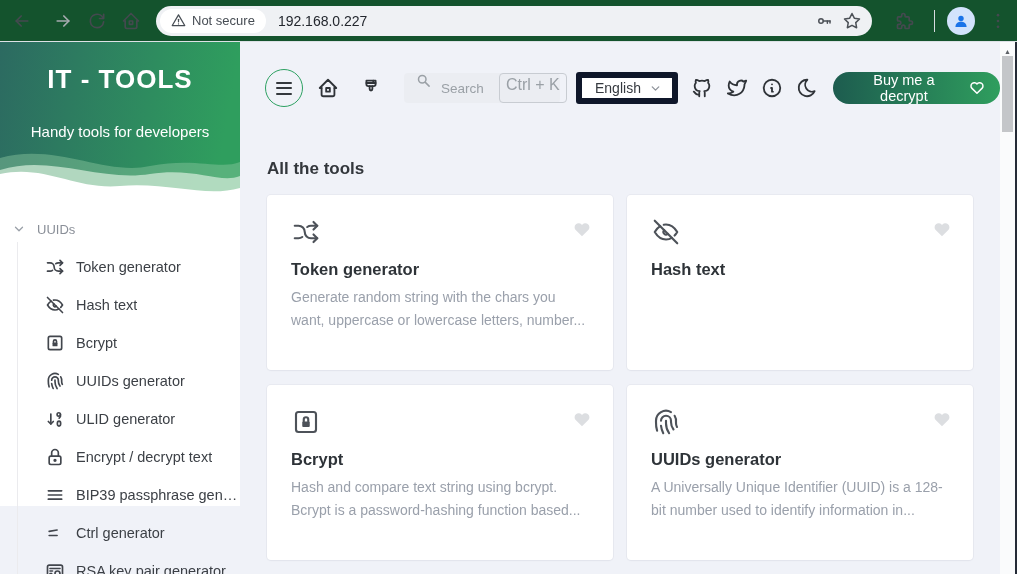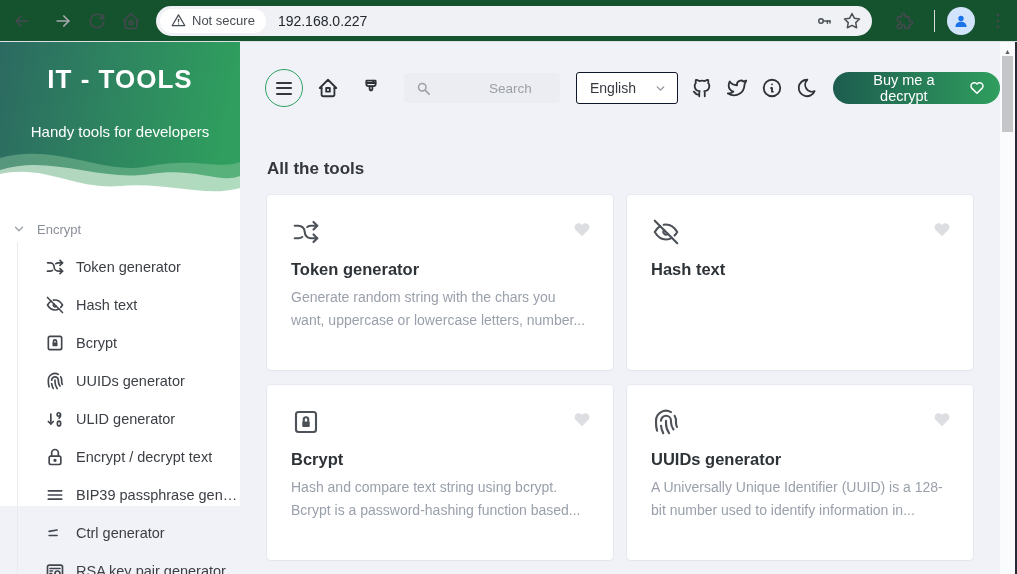--- a/index.html
+++ b/index.html
@@ -60,28 +60,28 @@
   
   .main { position:absolute; left:240px; top:0; width:760px; height:532px; }
   .nav { position:absolute; top:27px; left:25px; height:38px; display:flex; align-items:center; }
   .burger { width:38px; height:38px; border-radius:50%; border:1px solid #2da162;
     display:flex; flex-direction:column; align-items:center; justify-content:center; gap:3.5px;
     background:transparent; cursor:pointer; flex:0 0 auto; }
   .burger i { display:block; width:16px; height:2px; background:#34383d; border-radius:1px; }
   .nav-ic { color:#2f3338; display:flex; align-items:center; justify-content:center; cursor:pointer; }
   .nav-ic svg { width:22px; height:22px; }
   .searchbox { margin-left:22px; width:156px; height:30px; border-radius:4px; background:#ebedf2;
-    display:flex; align-items:center; padding:0 8px 0 12px; cursor:text;gap:48px; }
+    display:flex; padding:0 8px 0 12px; cursor:text; }
   .searchbox svg { width:15px; height:15px; color:#9aa0a6; flex:0 0 auto; }
   .searchbox input { border:0; background:transparent; outline:none; width:58px; margin-left:10px;
     font-size:13.5px; color:#5b6066; font-family:inherit; }
   .searchbox input::placeholder { color:#9aa0a6; }
   .kbd { border:1px solid #c8ccd2; border-radius:4px; padding:2px 6px; font-size:16px;
     color:#9aa0a6; white-space:nowrap; }
-  .lang { margin-left:16px; width:102px; height:32px; background:#fff; border:1px solid #0f172a;
+  .lang { margin-left:16px; width:102px; height:32px; background:#fff; border:6px solid #0f172a;
     border-radius:3px; display:flex; align-items:center; justify-content:space-between;
     padding:0 10px 0 13px; cursor:pointer; }
   .lang .lbl { font-size:14px; color:#35393f; }
   .lang svg { width:13px; height:13px; color:#8e939a; }
   .soc { margin-left:13px; display:flex; align-items:center; gap:13px; }
   .coffee { margin-left:15px; height:32px; border-radius:16px; border:0; cursor:pointer;
     background:linear-gradient(90deg, var(--c1), var(--c2)); color:#fff; font-size:14.5px;
     font-family:inherit; display:flex; align-items:center; gap:9px; padding:0 15px; }
   .coffee svg { width:16px; height:16px; }
 
@@ -189,21 +189,21 @@
         <path d="M0 30 C 50 14 100 42 150 34 C 195 27 220 44 240 36 L240 62 L0 62 Z" fill="#cfe9d6" opacity="0.75"></path>
         <path d="M0 34 C 45 24 75 50 120 46 C 170 42 205 58 240 48 L240 62 L0 62 Z" fill="#ffffff"></path>
       </svg>
     </div>
 
     <div class="sb-menu">
       <div class="sb-section">
         <svg viewBox="0 0 24 24" fill="none" stroke="currentColor" stroke-width="2.2" stroke-linecap="round" stroke-linejoin="round">
             <path d="M6 9l6 6 6-6"></path>
           </svg>
-        <span>Encrypt</span>
+        <span>UUIDs</span>
       </div>
 
       <div class="sb-items">
         <div class="sb-item">
           <span class="ic">
               <svg viewBox="0 0 24 24" fill="none" stroke="currentColor" stroke-width="2" stroke-linecap="round" stroke-linejoin="round">
                 <path d="M18 4l3 3l-3 3"></path>
                 <path d="M18 20l3-3l-3-3"></path>
                 <path d="M3 7h3a5 5 0 0 1 5 5a5 5 0 0 0 5 5h5"></path>
                 <path d="M21 7h-5a4.98 4.98 0 0 0-3 1m-4 8a4.98 4.98 0 0 1-3 1H3"></path>

